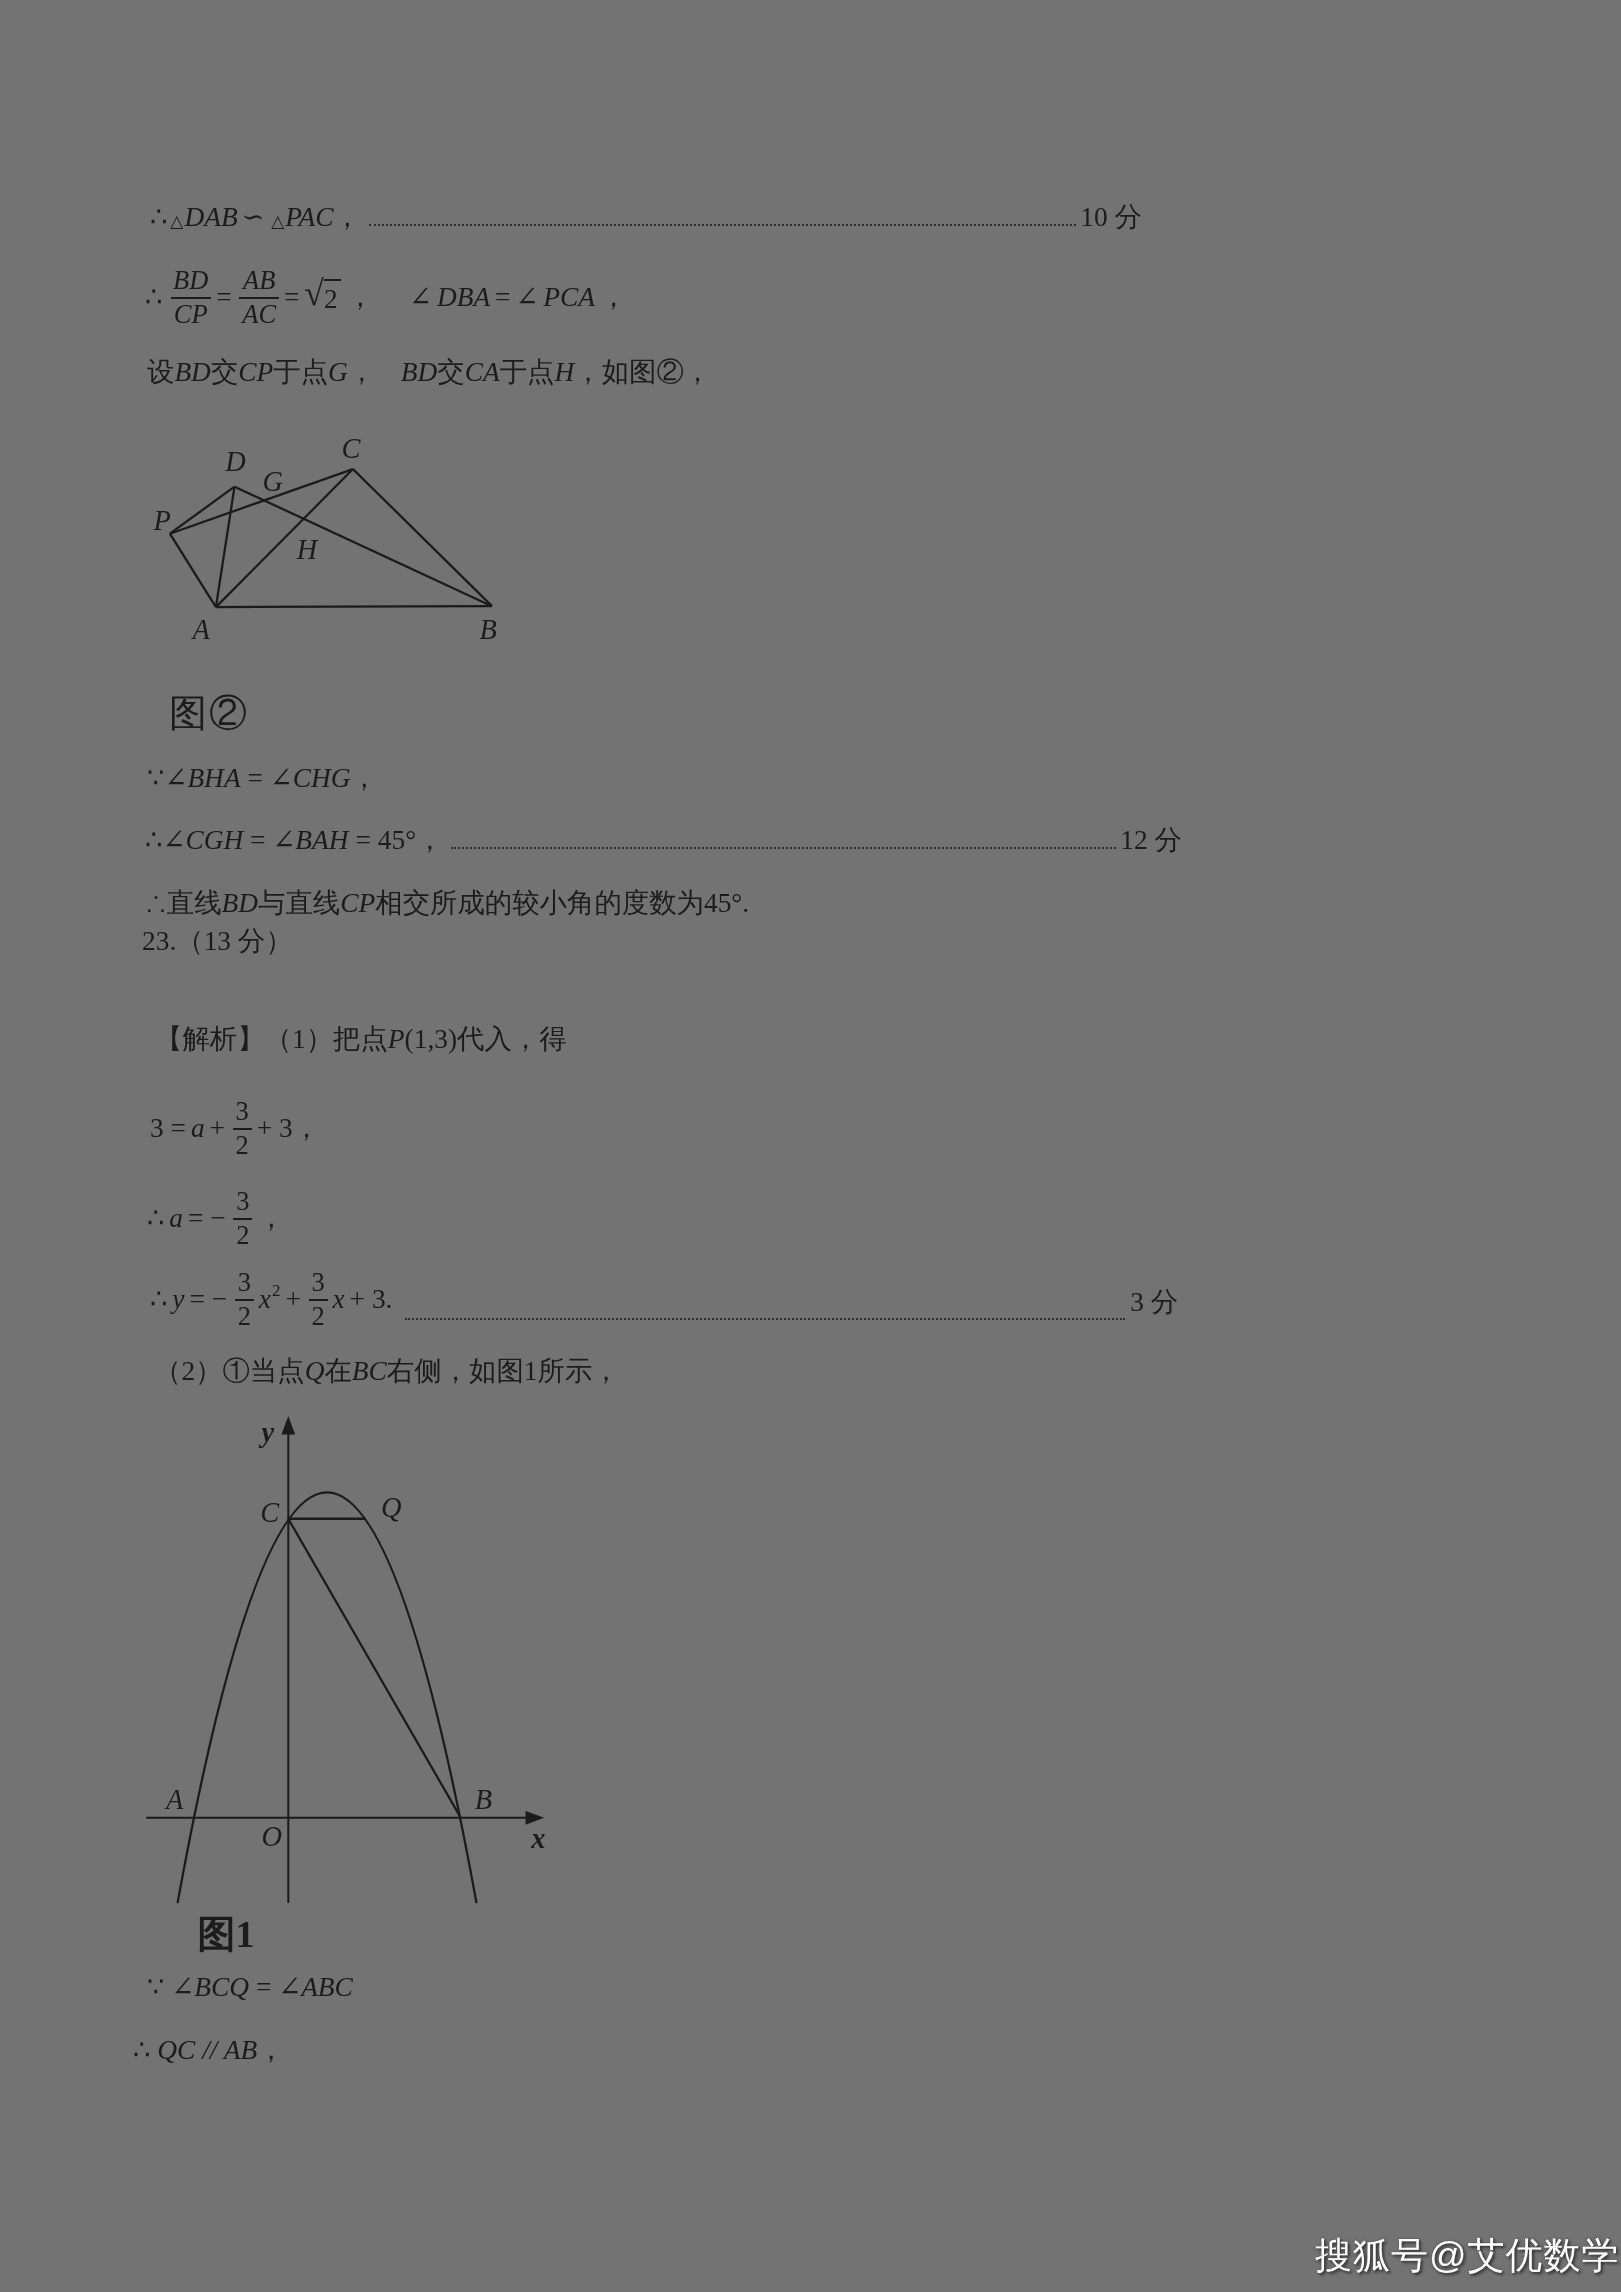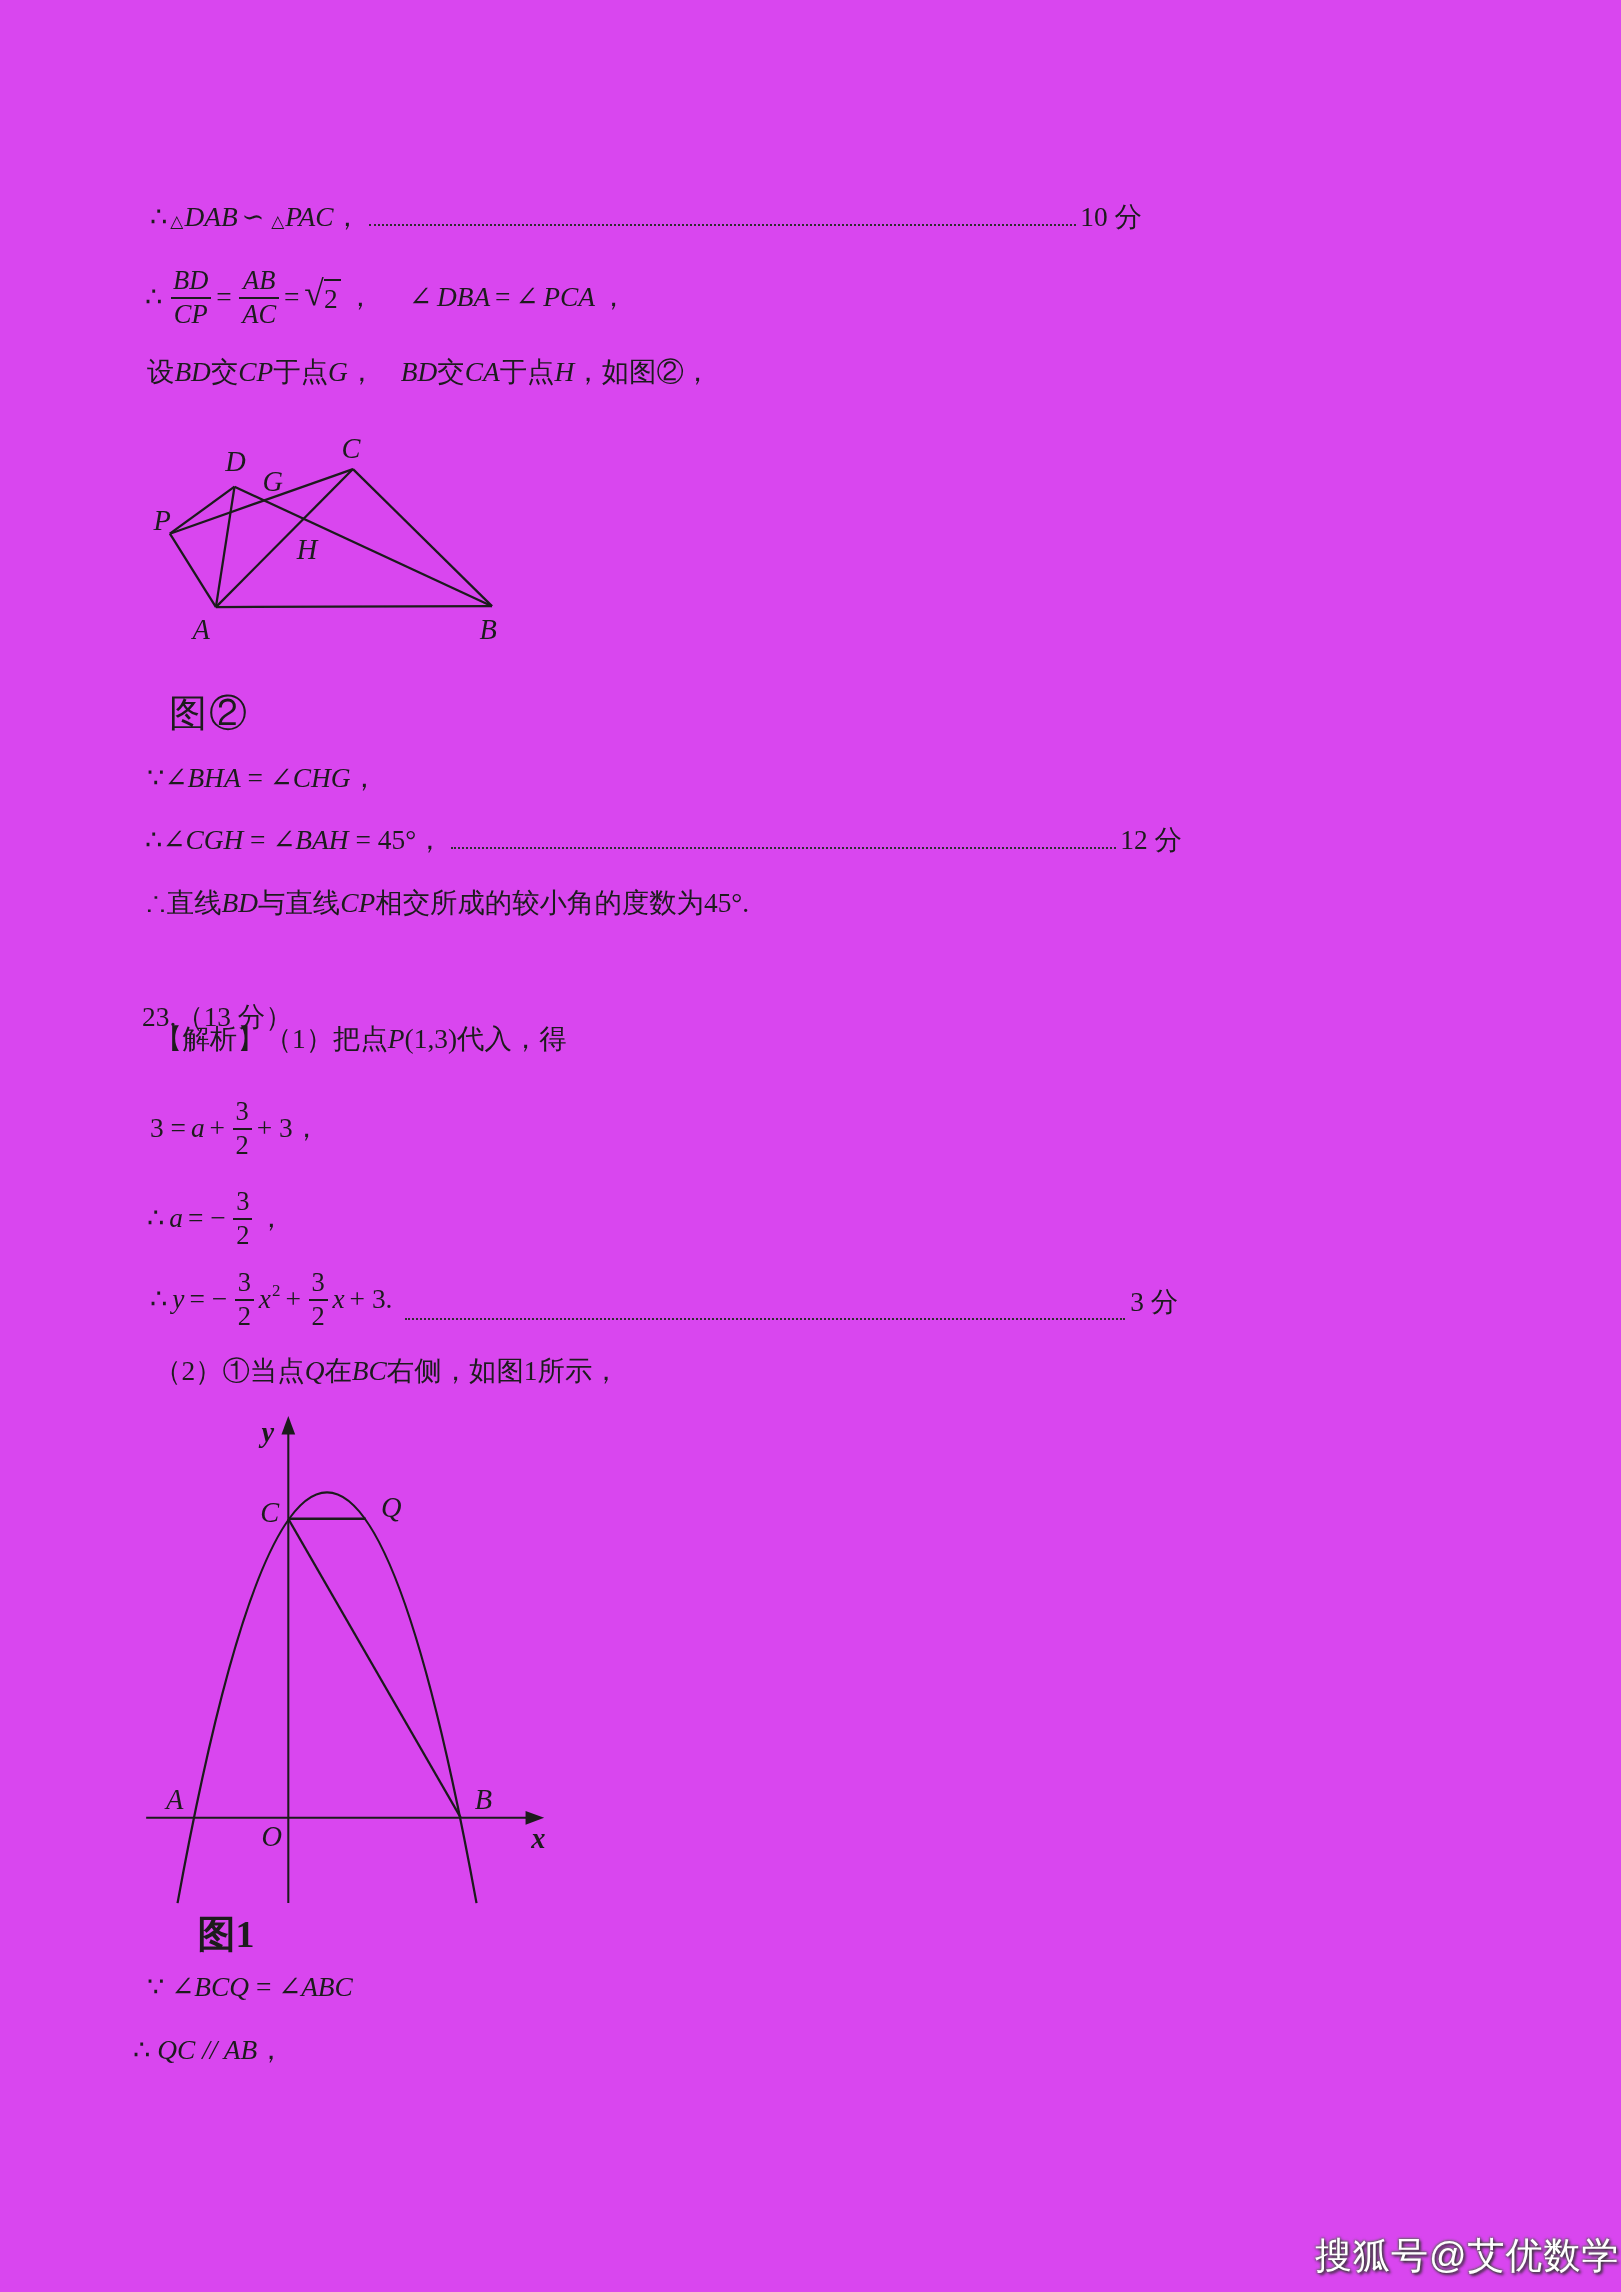--- a/index.html
+++ b/index.html
@@ -1,17 +1,17 @@
 <!DOCTYPE html>
 <html><head>
 <meta charset="utf-8">
 <style>
   html,body{margin:0;padding:0;background:#e8e8e8;}
   .page{
-    position:relative;width:1621px;height:2293px;background:#d946ef;
+    position:relative;width:1621px;height:2293px;background:#737373;
     font-family:"Liberation Serif","DejaVu Serif",serif;color:#1c1c1c;
     overflow:hidden;margin:0 auto;
   }
   .line{position:absolute;font-size:27.4px;line-height:1.25;white-space:nowrap;}
   .it{font-style:italic;}
   .tri{font-size:0.62em;position:relative;top:1px;margin:0 1px 0 2.9px;}
   .sim{margin:0 3.9px;}
   .scoreline{display:flex;align-items:flex-end;}
   .scoreline .txt{line-height:1.15;}
   .leader{flex:1;border-bottom:2.9px dotted #2e2e2e;margin:0 3.9px 7.8px 7.8px;min-width:39px;}
@@ -101,21 +101,21 @@
   <div class="line" style="left:147px;top:761px"><span>∵</span><span>∠</span><span class="it">BHA</span><span> = </span><span>∠</span><span class="it">CHG</span><span>，</span></div>
 
   <div class="line scoreline" style="left:145px;top:825px;width:1037px">
     <span class="txt"><span>∴</span><span>∠</span><span class="it">CGH</span><span> = </span><span>∠</span><span class="it">BAH</span><span> = </span><span>45°</span><span>，</span></span>
     <span class="leader"></span>
     <span class="score">12 分</span>
   </div>
 
   <div class="line" style="left:145px;top:886px"><span>∴直线</span><span class="it">BD</span><span>与直线</span><span class="it">CP</span><span>相交所成的较小角的度数为45°.</span></div>
 
-  <div class="line" style="left:142px;top:1000px">23.（13 分）</div>
+  <div class="line" style="left:142px;top:924px">23.（13 分）</div>
 
   <div class="line" style="left:155px;top:1022px"><span>【解析】（1）把点</span><span class="it">P</span><span>(1,3)</span><span>代入，得</span></div>
 
   <div class="line frow" style="left:150px;top:1094px;height:69px">
     <span>3 =</span>
     <span class="it">a</span>
     <span>+</span>
     <span class="frac">
         <span class="num">3</span>
         <span class="den">2</span>

